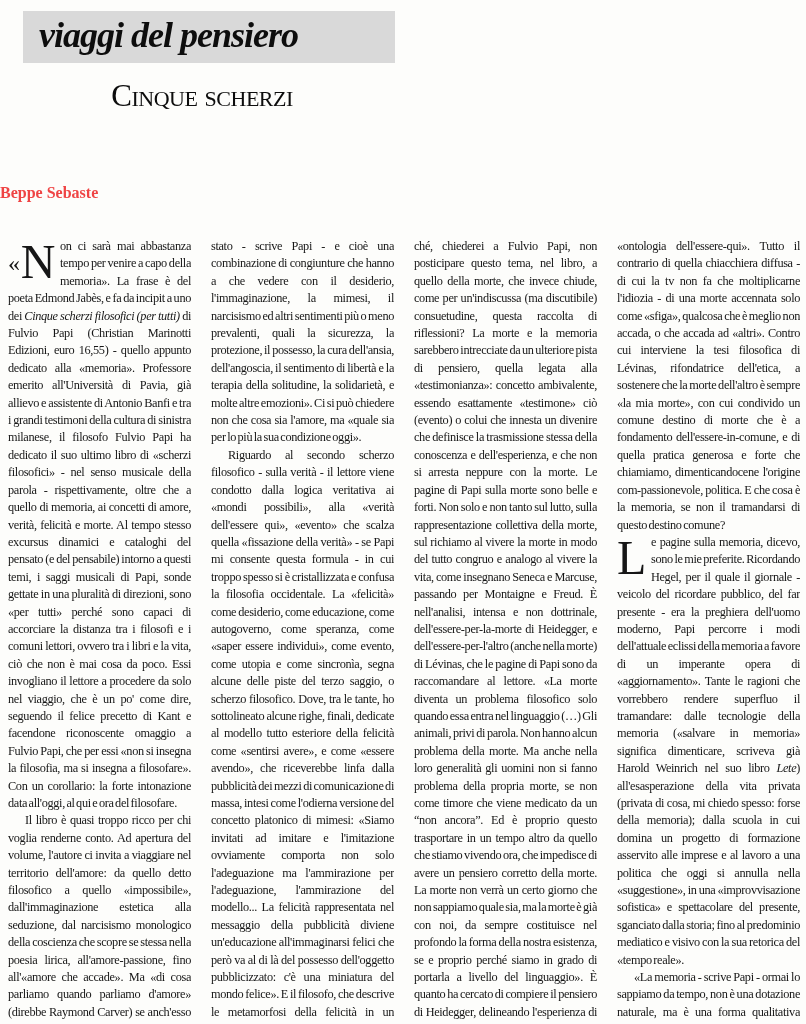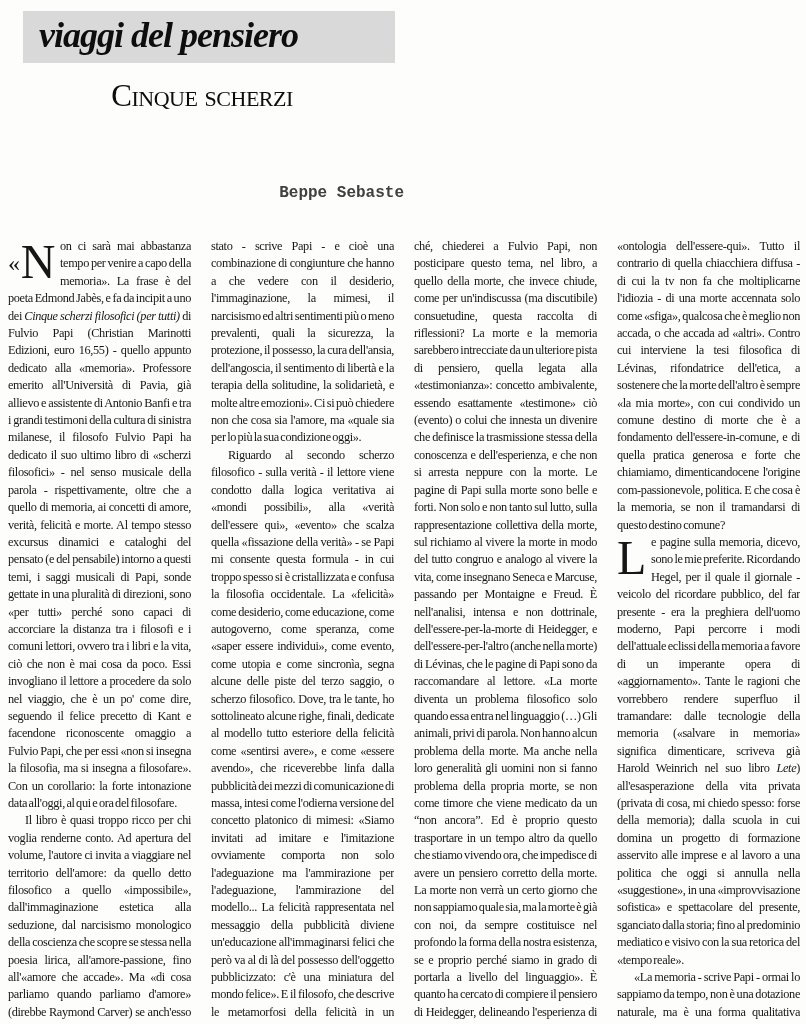--- a/index.html
+++ b/index.html
@@ -47,25 +47,24 @@
     line-height: 35px;
     letter-spacing: -0.5px;
     color: #0d0d0d;
     margin-top: 8px;
   }
   .byline {
     position: absolute;
     left: 0;
     top: 184px;
     width: 404px;
-    text-align: right;
+    text-align: left;
     font-size: 16px;
     font-weight: bold;
-    color: #404040;
-    font-family: Liberation Mono, monospace;
+    color: #ef4444;
   }
   
   .article {
     position: absolute;
     left: 8px;
     top: 238px;
     width: 792px;
     height: 786px;
     display: grid;
     grid-template-columns: repeat(4, 1fr);

